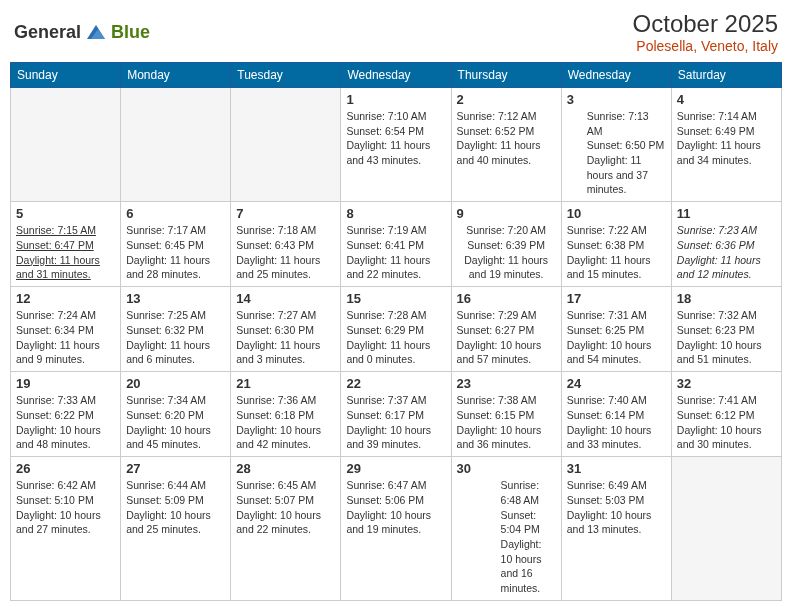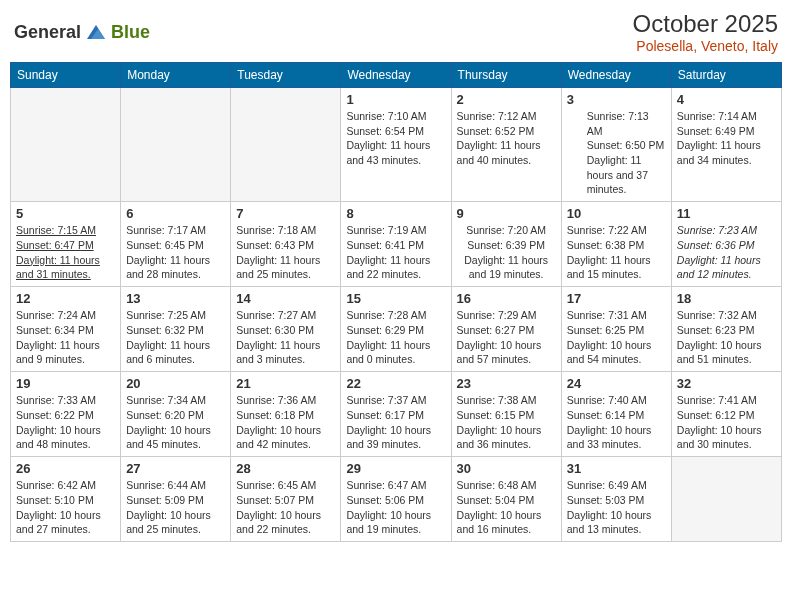--- a/index.html
+++ b/index.html
@@ -300,21 +300,21 @@
 Daylight: 10 hours and 22 minutes.</div>
         </td>
         <td>
           <div class="day-number">29</div>
           <div class="day-info" style="white-space: pre-line;">Sunrise: 6:47 AM
 Sunset: 5:06 PM
 Daylight: 10 hours and 19 minutes.</div>
         </td>
         <td>
           <div class="day-number">30</div>
-          <div class="day-info" style="white-space: pre-line;">Sunrise: 6:48 AM
+          <div class="day-info" style="white-space: pre-line; margin-left: 44px;">Sunrise: 6:48 AM
 Sunset: 5:04 PM
 Daylight: 10 hours and 16 minutes.</div>
         </td>
         <td>
           <div class="day-number">31</div>
           <div class="day-info" style="white-space: pre-line;">Sunrise: 6:49 AM
 Sunset: 5:03 PM
 Daylight: 10 hours and 13 minutes.</div>
         </td>
         <td class="empty"></td>

